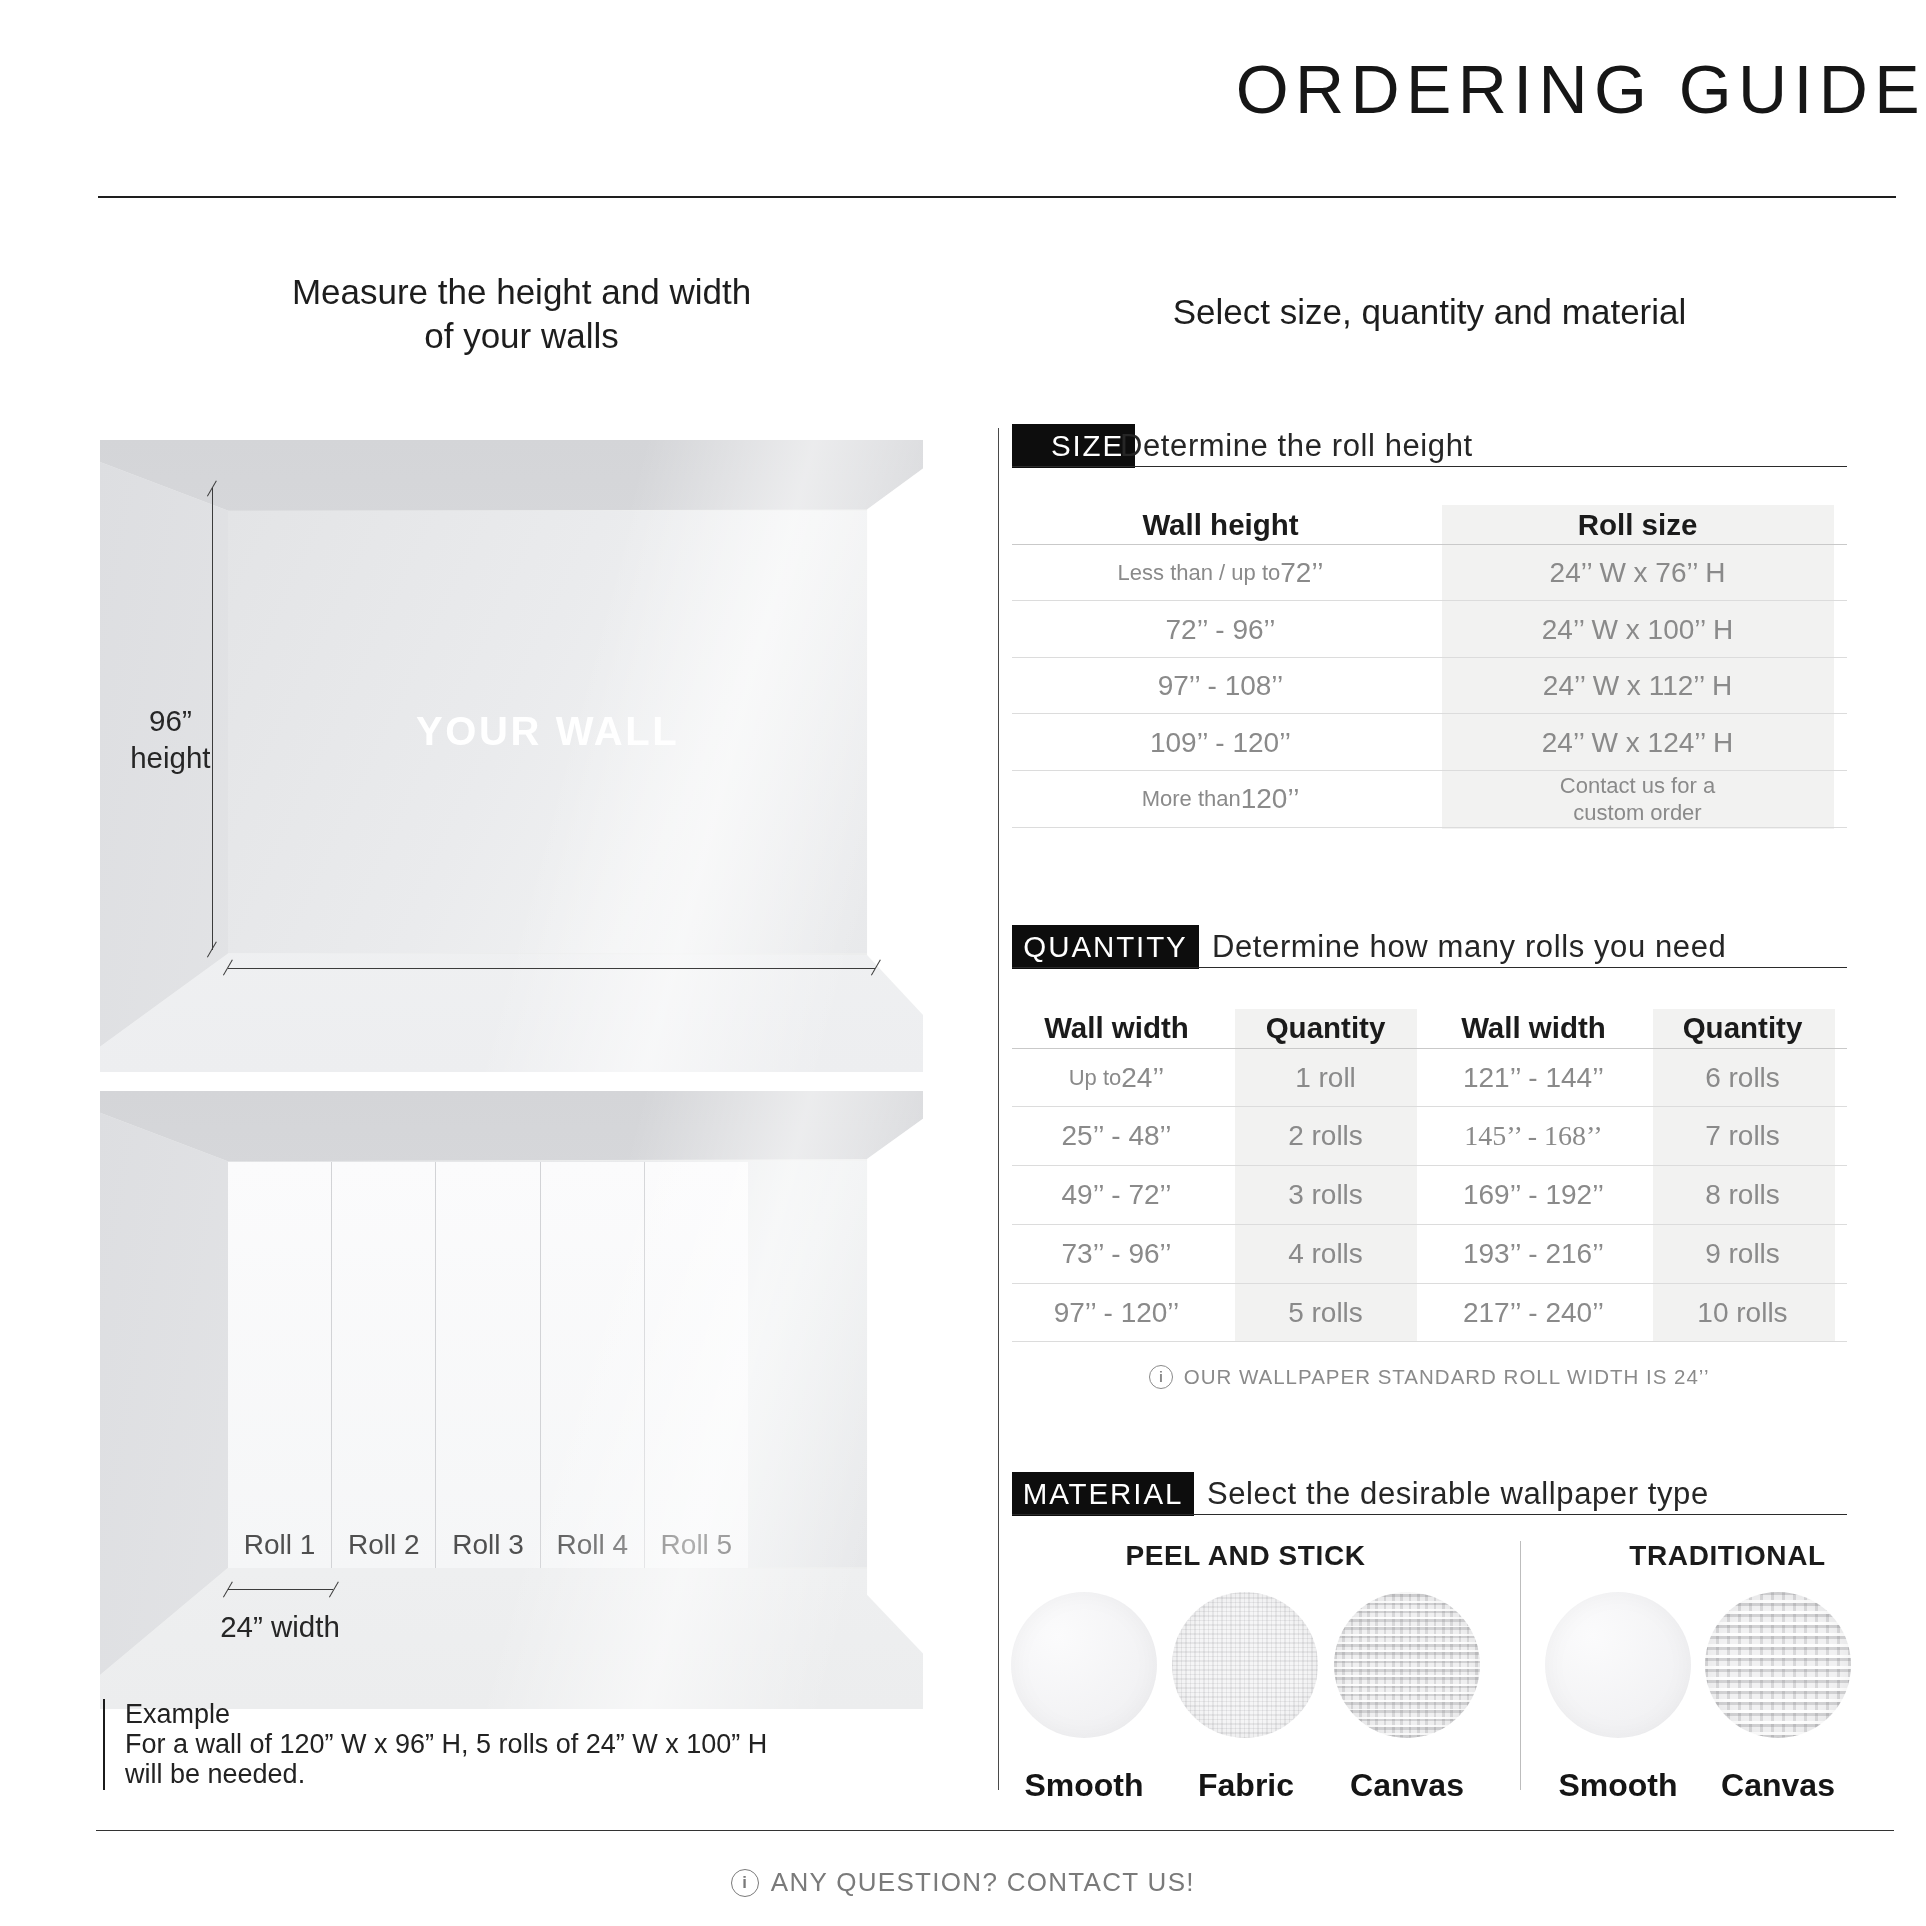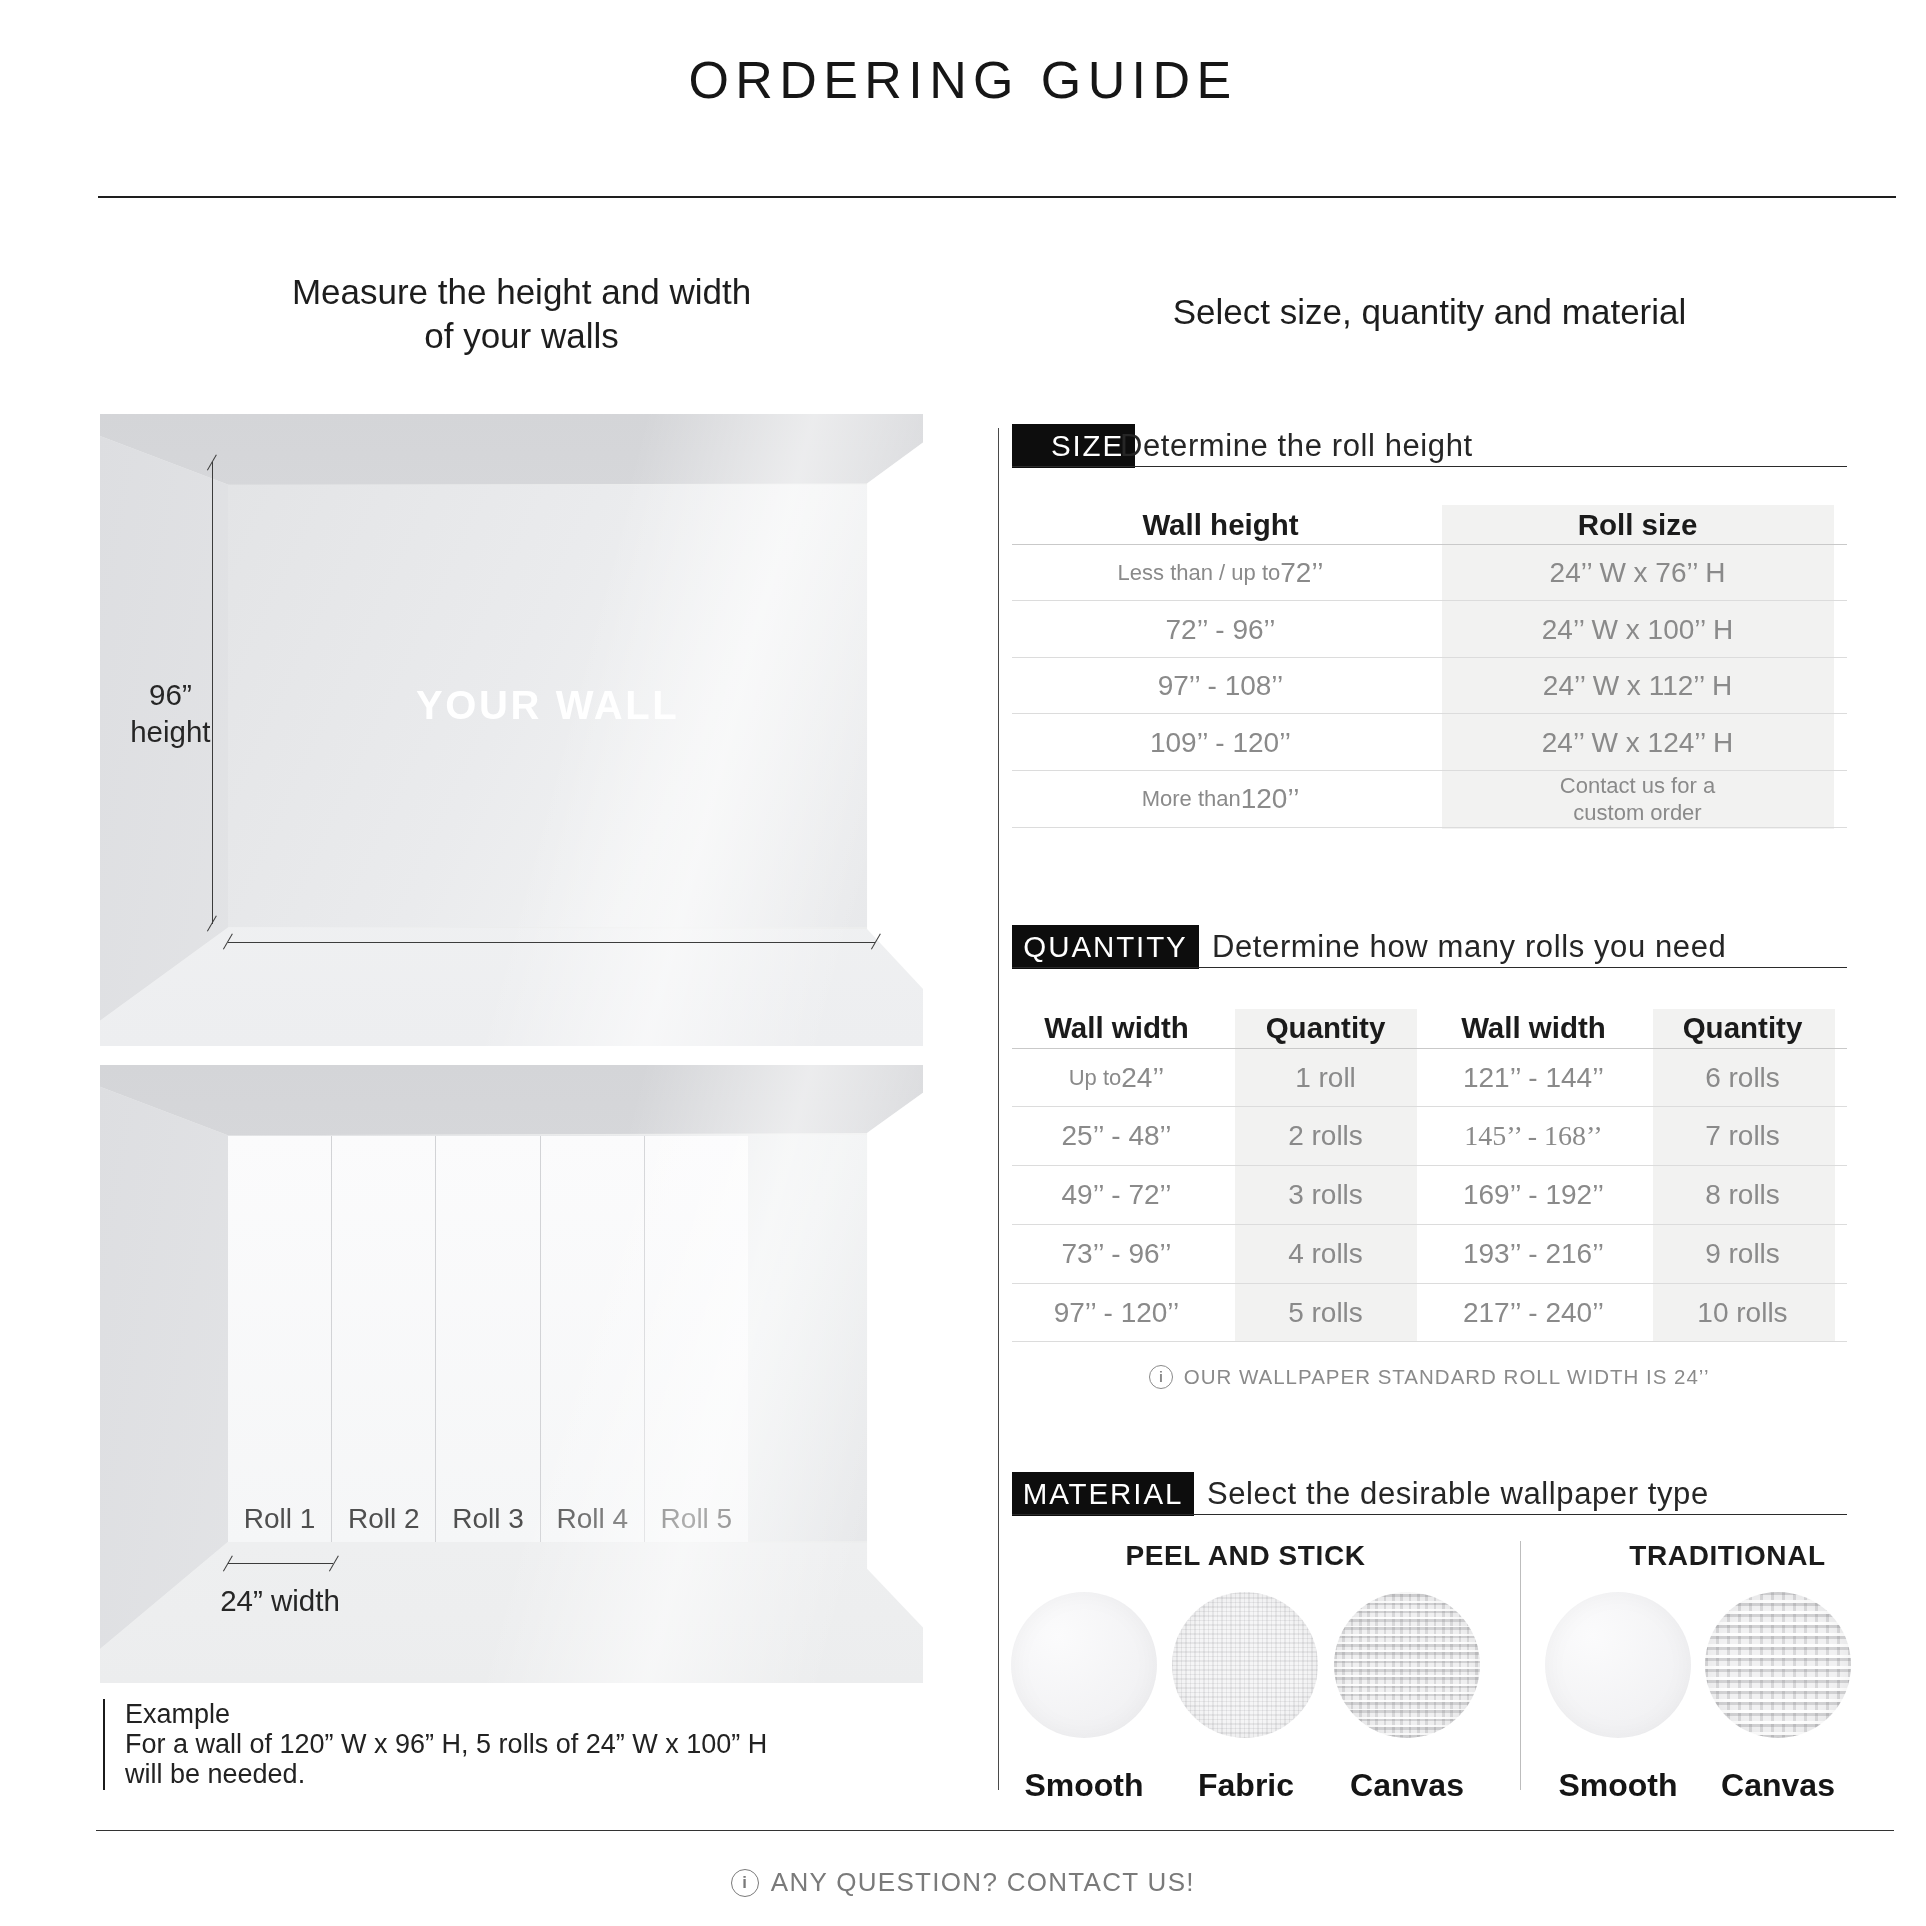--- a/index.html
+++ b/index.html
@@ -1,24 +1,24 @@
 <!DOCTYPE html>
 <html style="font-size:10.3px"><head>
 <meta charset="utf-8">
 <style>
   html,body{margin:0;padding:0;background:#ffffff;}
   body{width:1926px;height:1926px;position:relative;font-family:"Liberation Sans",sans-serif;color:#1b1b1b;overflow:hidden;}
   .abs{position:absolute;}
   .ctr{display:flex;align-items:center;justify-content:center;}
   
-  .page-title{left:0;top:50px;width:1926px;text-align:center;font-size:52px;font-weight:500;letter-spacing:6.4px;color:#161616;}
+  .page-title{left:0;top:50px;width:1926px;text-align:right;font-size:68px;font-weight:500;letter-spacing:6.4px;color:#161616;}
   .rule-dark{background:#1e1e1e;}
   .col-heading{font-size:35px;line-height:44px;text-align:center;color:#1d1d1d;}
   
-  .room{overflow:hidden;background:#eceded;}
+  .room{overflow:hidden;background:#eceded;margin-top:26px;}
   .ceil,.lwall,.floor,.wwall,.glow{position:absolute;inset:0;}
   .ceil{clip-path:polygon(0 0,100% 0,100% 4.5%,93.2% 11%,15.6% 11.2%,0 3.5%);background:linear-gradient(180deg,#d4d5d8,#e4e5e8);}
   .lwall{clip-path:polygon(0 3.5%,15.6% 11.2%,15.6% 81.2%,0 96%);background:linear-gradient(100deg,#dddee1,#ecedee 75%);}
   .floor{clip-path:polygon(15.6% 81.2%,93.2% 81.5%,100% 91%,100% 100%,0 100%,0 96%);background:linear-gradient(180deg,#e7e8ea,#f1f2f3 55%,#edeef0);}
   .wwall{clip-path:polygon(93.2% 11%,100% 4.5%,100% 91%,93.2% 81.5%);background:linear-gradient(90deg,#f2f3f4 0 10%,#dfe0e3 10% 13%,#ffffff 13% 40%,#e7e8ea 40% 42.5%,#ffffff 42.5% 70%,#e7e8ea 70% 72.5%,#ffffff 72.5% 100%);}
   .room2 .ceil{clip-path:polygon(0 0,100% 0,100% 4.5%,93.2% 11%,15.6% 11.4%,0 3.5%);}
   .room2 .lwall{clip-path:polygon(0 3.5%,15.6% 11.4%,15.6% 77.1%,0 94.5%);}
   .room2 .floor{clip-path:polygon(15.6% 77.1%,93.2% 77.3%,100% 89%,100% 100%,0 100%,0 94.5%);background:linear-gradient(180deg,#e6e7e9,#f0f1f2 55%,#ecedee);}
   .bwall{position:absolute;background:linear-gradient(115deg,#e3e4e6,#eaebed 45%,#f0f1f2 70%,#e8e9eb);}
   .glow{background:linear-gradient(105deg,rgba(255,255,255,0) 55%,rgba(255,255,255,0.55) 72%,rgba(255,255,255,0) 90%);}

